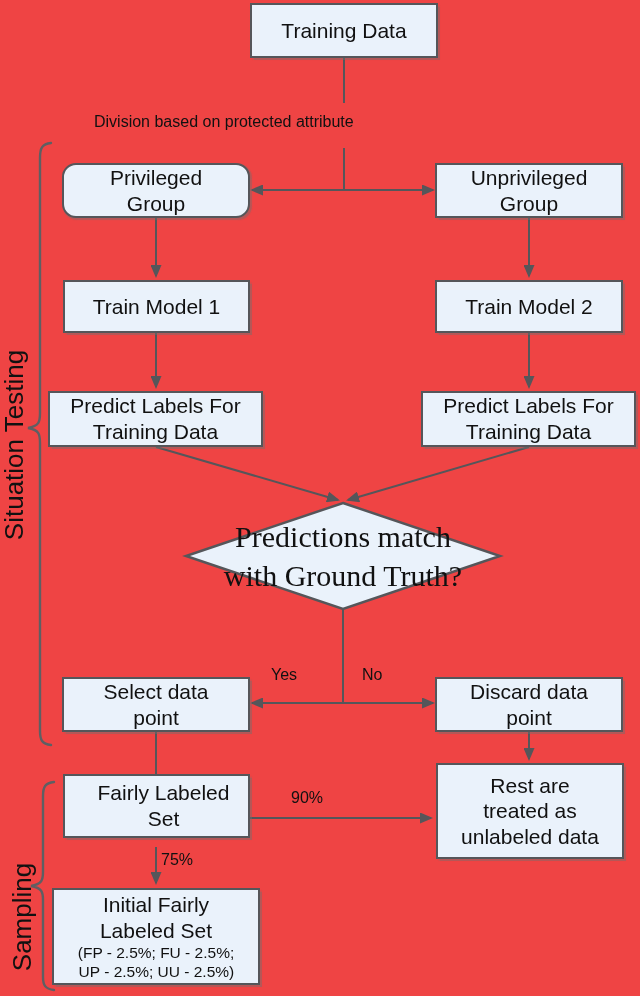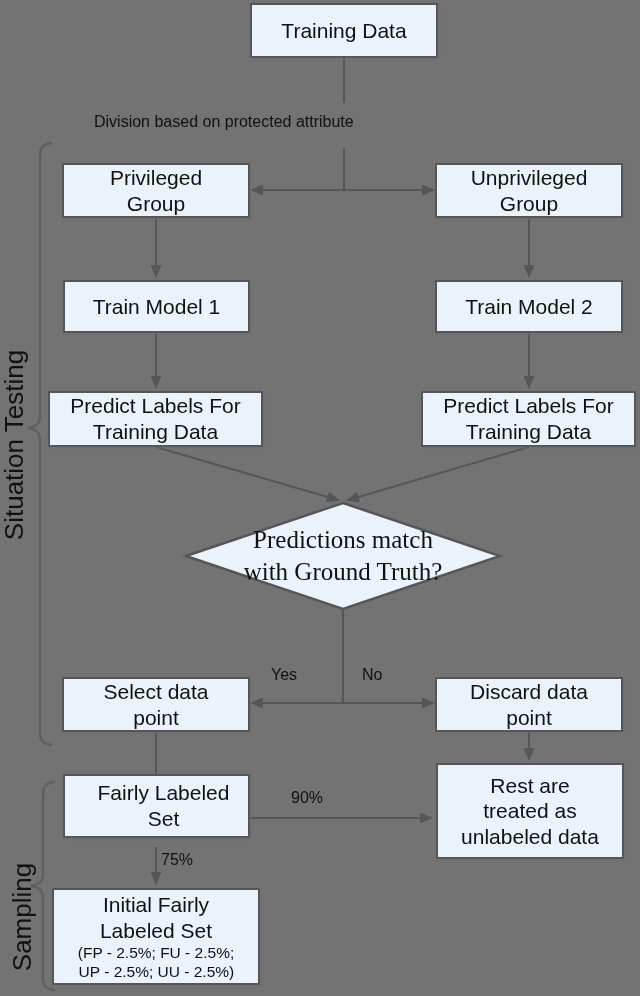--- a/index.html
+++ b/index.html
@@ -1,46 +1,46 @@
 <!DOCTYPE html>
 <html><head>
 <meta charset="utf-8">
 <style>
   html,body{margin:0;padding:0;background:#ffffff;}
   .stage{
-    position:relative;width:640px;height:996px;background:#737373;overflow:hidden;
+    position:relative;width:640px;height:996px;background:#ef4444;overflow:hidden;
     font-family:"Liberation Sans","DejaVu Sans",sans-serif;color:#111111;
   }
   svg.connectors{position:absolute;left:0;top:0;width:640px;height:996px;}
   .node{
     position:absolute;box-sizing:border-box;
     background:#eaf2fb;border:2px solid #55565a;
     display:flex;align-items:center;justify-content:center;flex-direction:column;
     text-align:center;white-space:pre-line;
     font-size:21px;line-height:1.22;
     box-shadow:1.5px 1.5px 1px rgba(110,110,110,0.45);
   }
   #n-training   {left:250px;top:3px;  width:188px;height:55px;}
-  #n-privileged {left:62px; top:163px;width:188px;height:55px;}
+  #n-privileged {left:62px; top:163px;width:188px;height:55px;border-radius:14px;}
   #n-unprivileged{left:435px;top:163px;width:188px;height:55px;}
   #n-train1     {left:63px; top:280px;width:187px;height:53px;}
   #n-train2     {left:435px;top:280px;width:188px;height:53px;}
   #n-predict-l  {left:48px; top:391px;width:215px;height:56px;}
   #n-predict-r  {left:421px;top:391px;width:215px;height:56px;}
   #n-select     {left:62px; top:677px;width:188px;height:55px;}
   #n-discard    {left:435px;top:677px;width:188px;height:55px;}
   #n-fairly     {left:63px; top:774px;width:187px;height:64px;padding-left:14px;}
   #n-rest       {left:436px;top:763px;width:188px;height:96px;}
   #n-initial    {left:52px; top:888px;width:208px;height:97px;padding:2px 0;}
   #n-initial .sub{font-size:15.5px;line-height:1.18;margin-top:1px;text-align:right;}
   .decision-text{
     position:absolute;left:203px;top:514px;width:280px;height:84px;
     display:flex;align-items:center;justify-content:center;text-align:center;
     white-space:pre-line;font-family:"Liberation Serif","DejaVu Serif",serif;
-    font-size:25px;line-height:1.3;
+    font-size:30px;line-height:1.3;
   }
   .elabel{position:absolute;font-size:16px;color:#111111;text-align:left;}
   #l-division{left:94px; top:113px;width:500px;}
   #l-yes     {left:271px;top:666px;width:60px;}
   #l-no      {left:362px;top:666px;width:60px;}
   #l-90      {left:291px;top:789px;width:80px;}
   #l-10      {left:161px;top:851px;width:60px;}
   .blabel{
     position:absolute;font-size:26px;color:#111111;text-align:center;
     transform:rotate(-90deg);white-space:nowrap;height:32px;line-height:32px;

